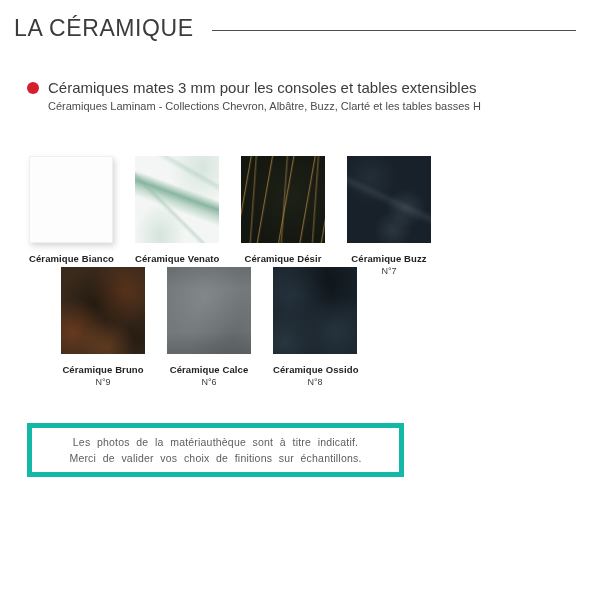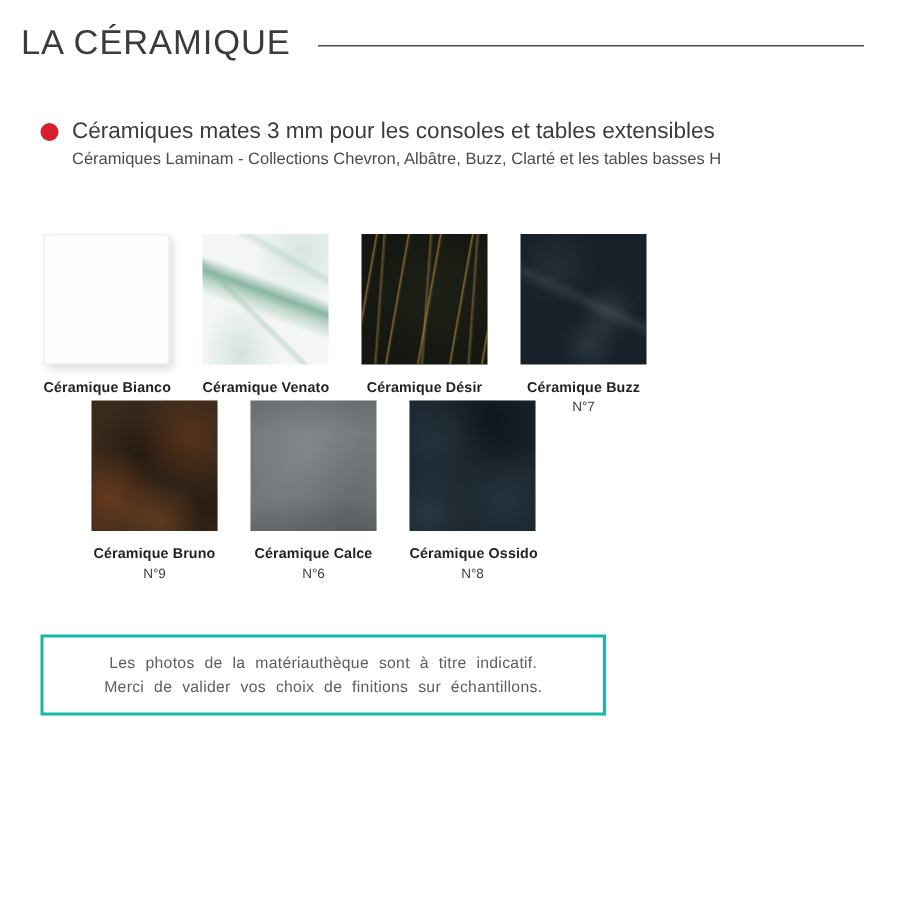--- a/index.html
+++ b/index.html
@@ -84,21 +84,21 @@
       radial-gradient(circle at 25% 30%, rgba(60,80,95,0.35), transparent 45%),
       radial-gradient(circle at 75% 75%, rgba(70,95,110,0.25), transparent 40%),
       radial-gradient(circle at 60% 18%, rgba(0,0,0,0.45), transparent 50%),
       radial-gradient(circle at 14% 86%, rgba(95,118,132,0.22), transparent 30%),
       #1a242c;
   }
 
   
   .notice {
     position:absolute; left:27px; top:423px; width:377px; height:54px;
-    border:2px solid #14b8a6; box-sizing:border-box;
+    border:5px solid #14b8a6; box-sizing:border-box;
     display:flex; flex-direction:column; justify-content:center;
     text-align:center; font-size:10.5px; color:#5d5d5d;
     line-height:16px; letter-spacing:0.2px; word-spacing:3.5px;
   }
 </style>
 </head>
 <body>
 
 <div class="page">
 

